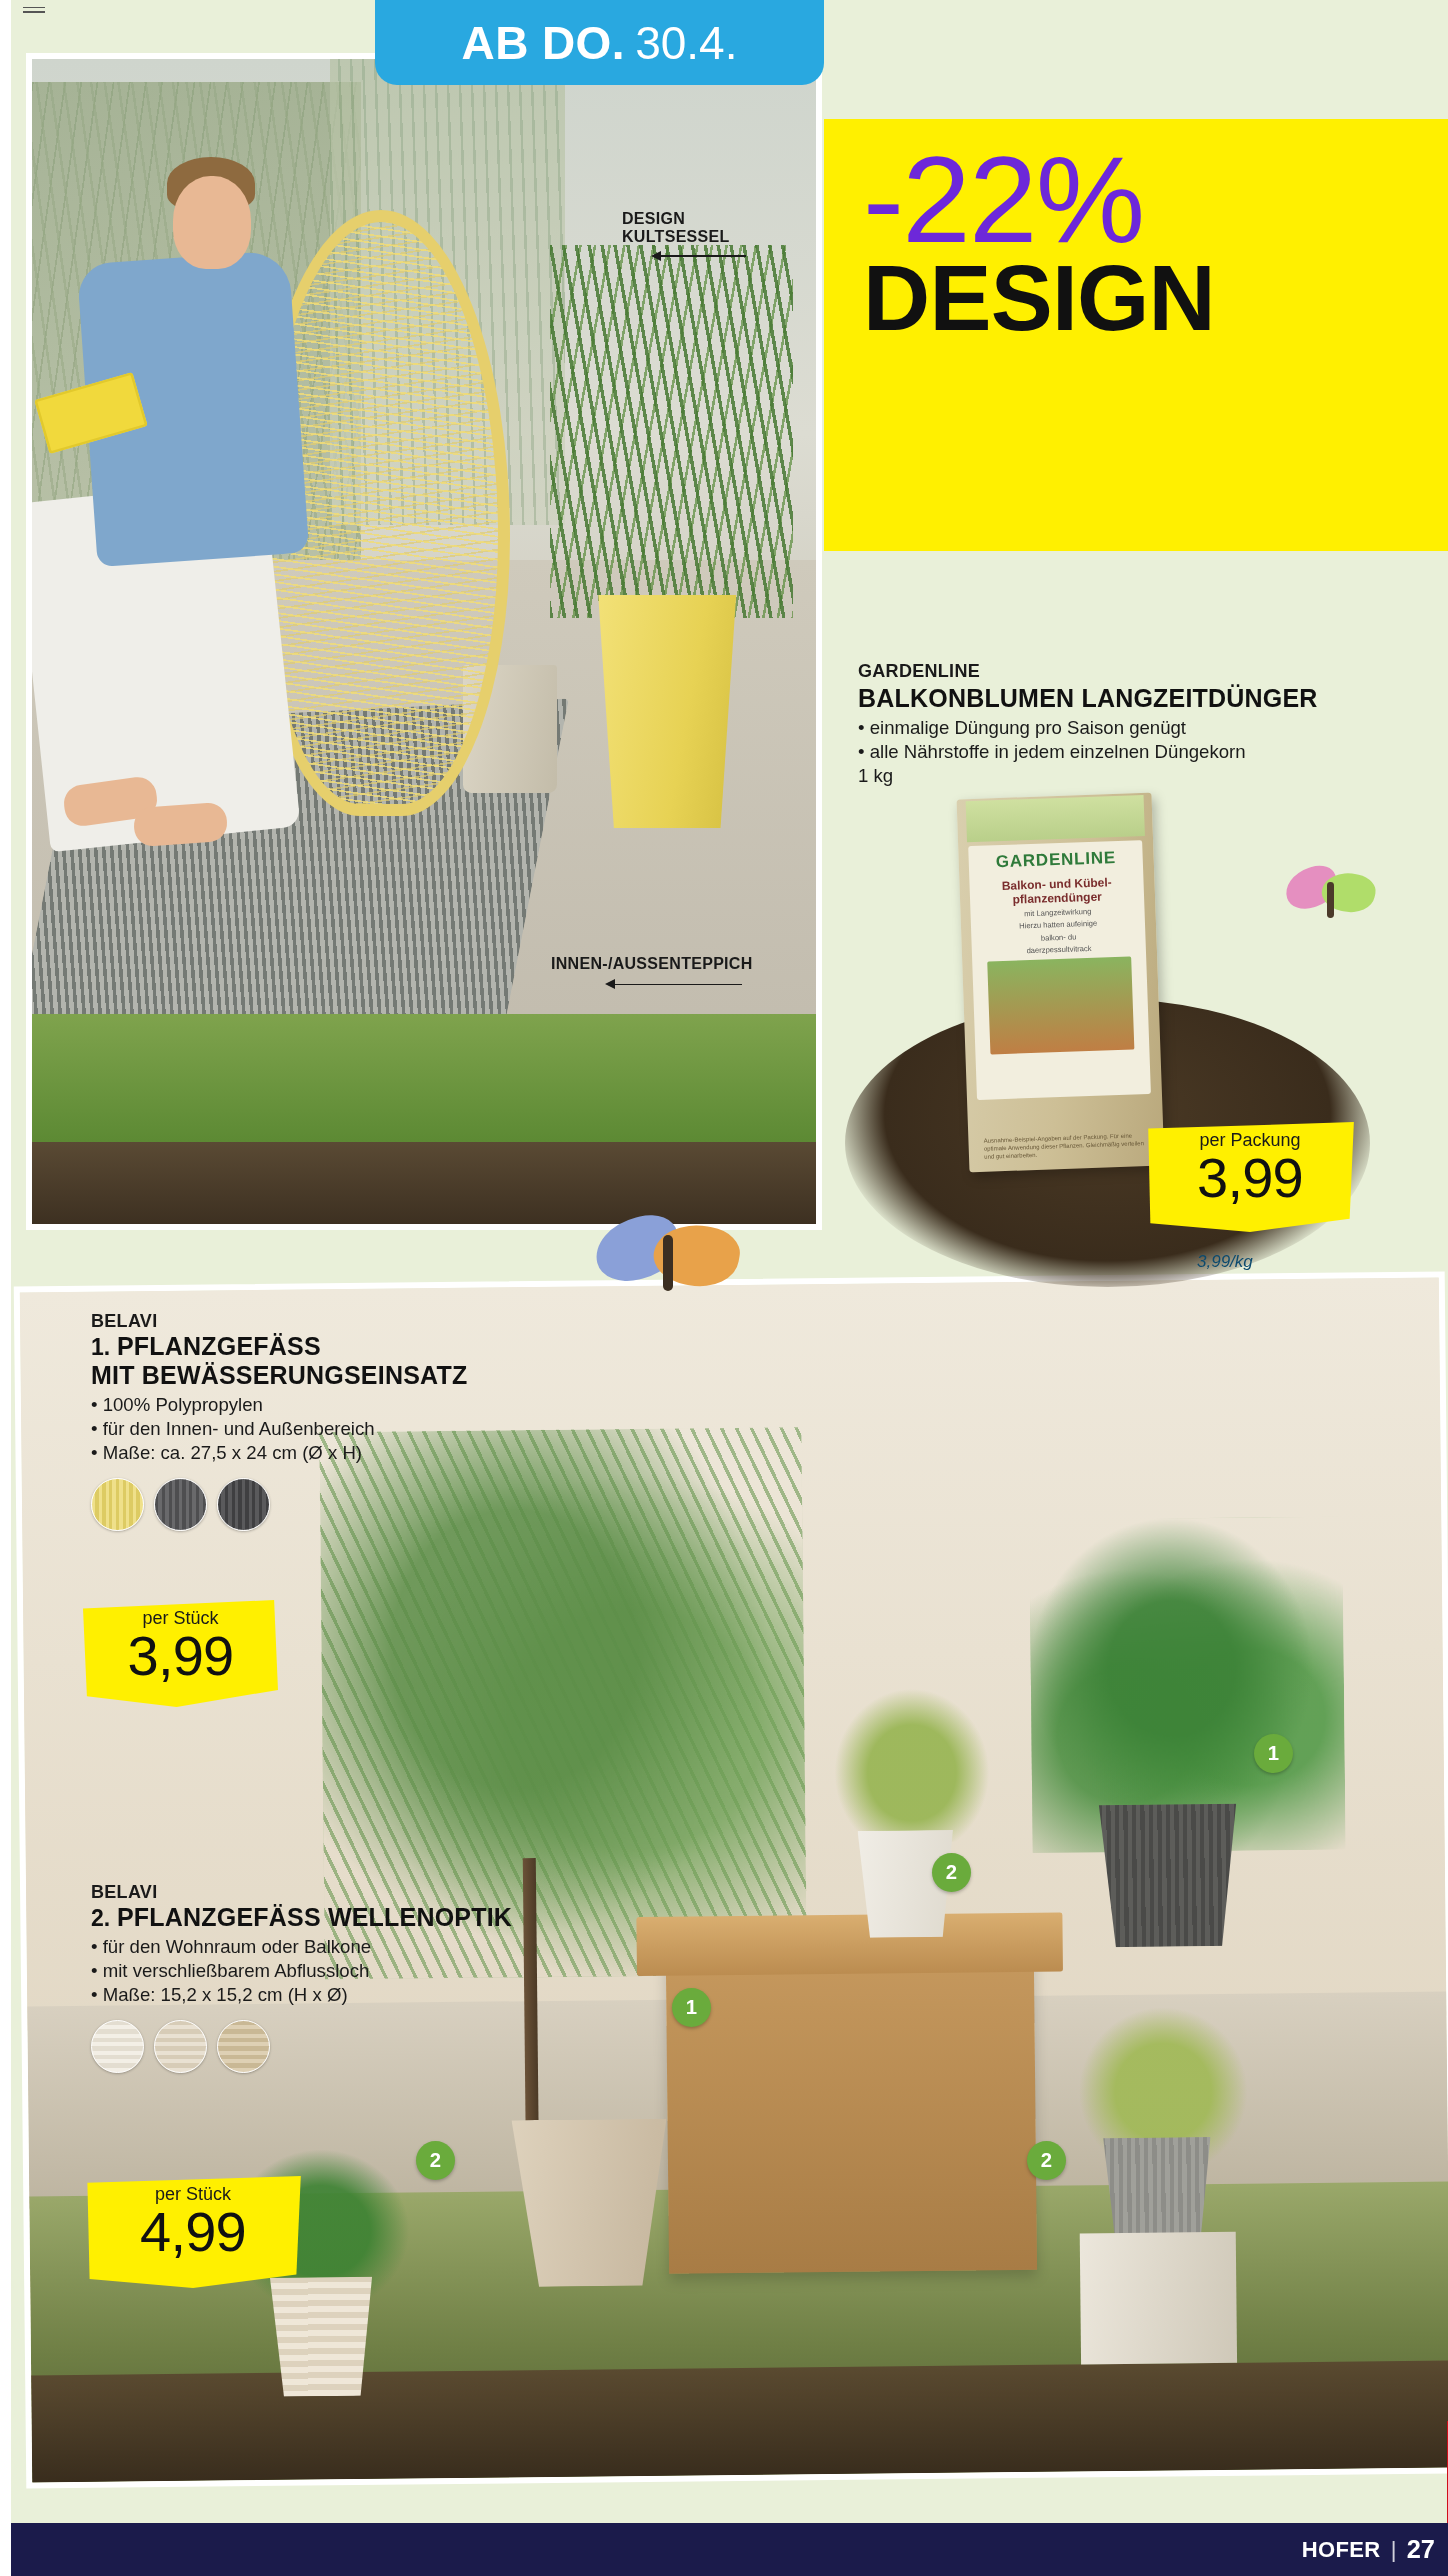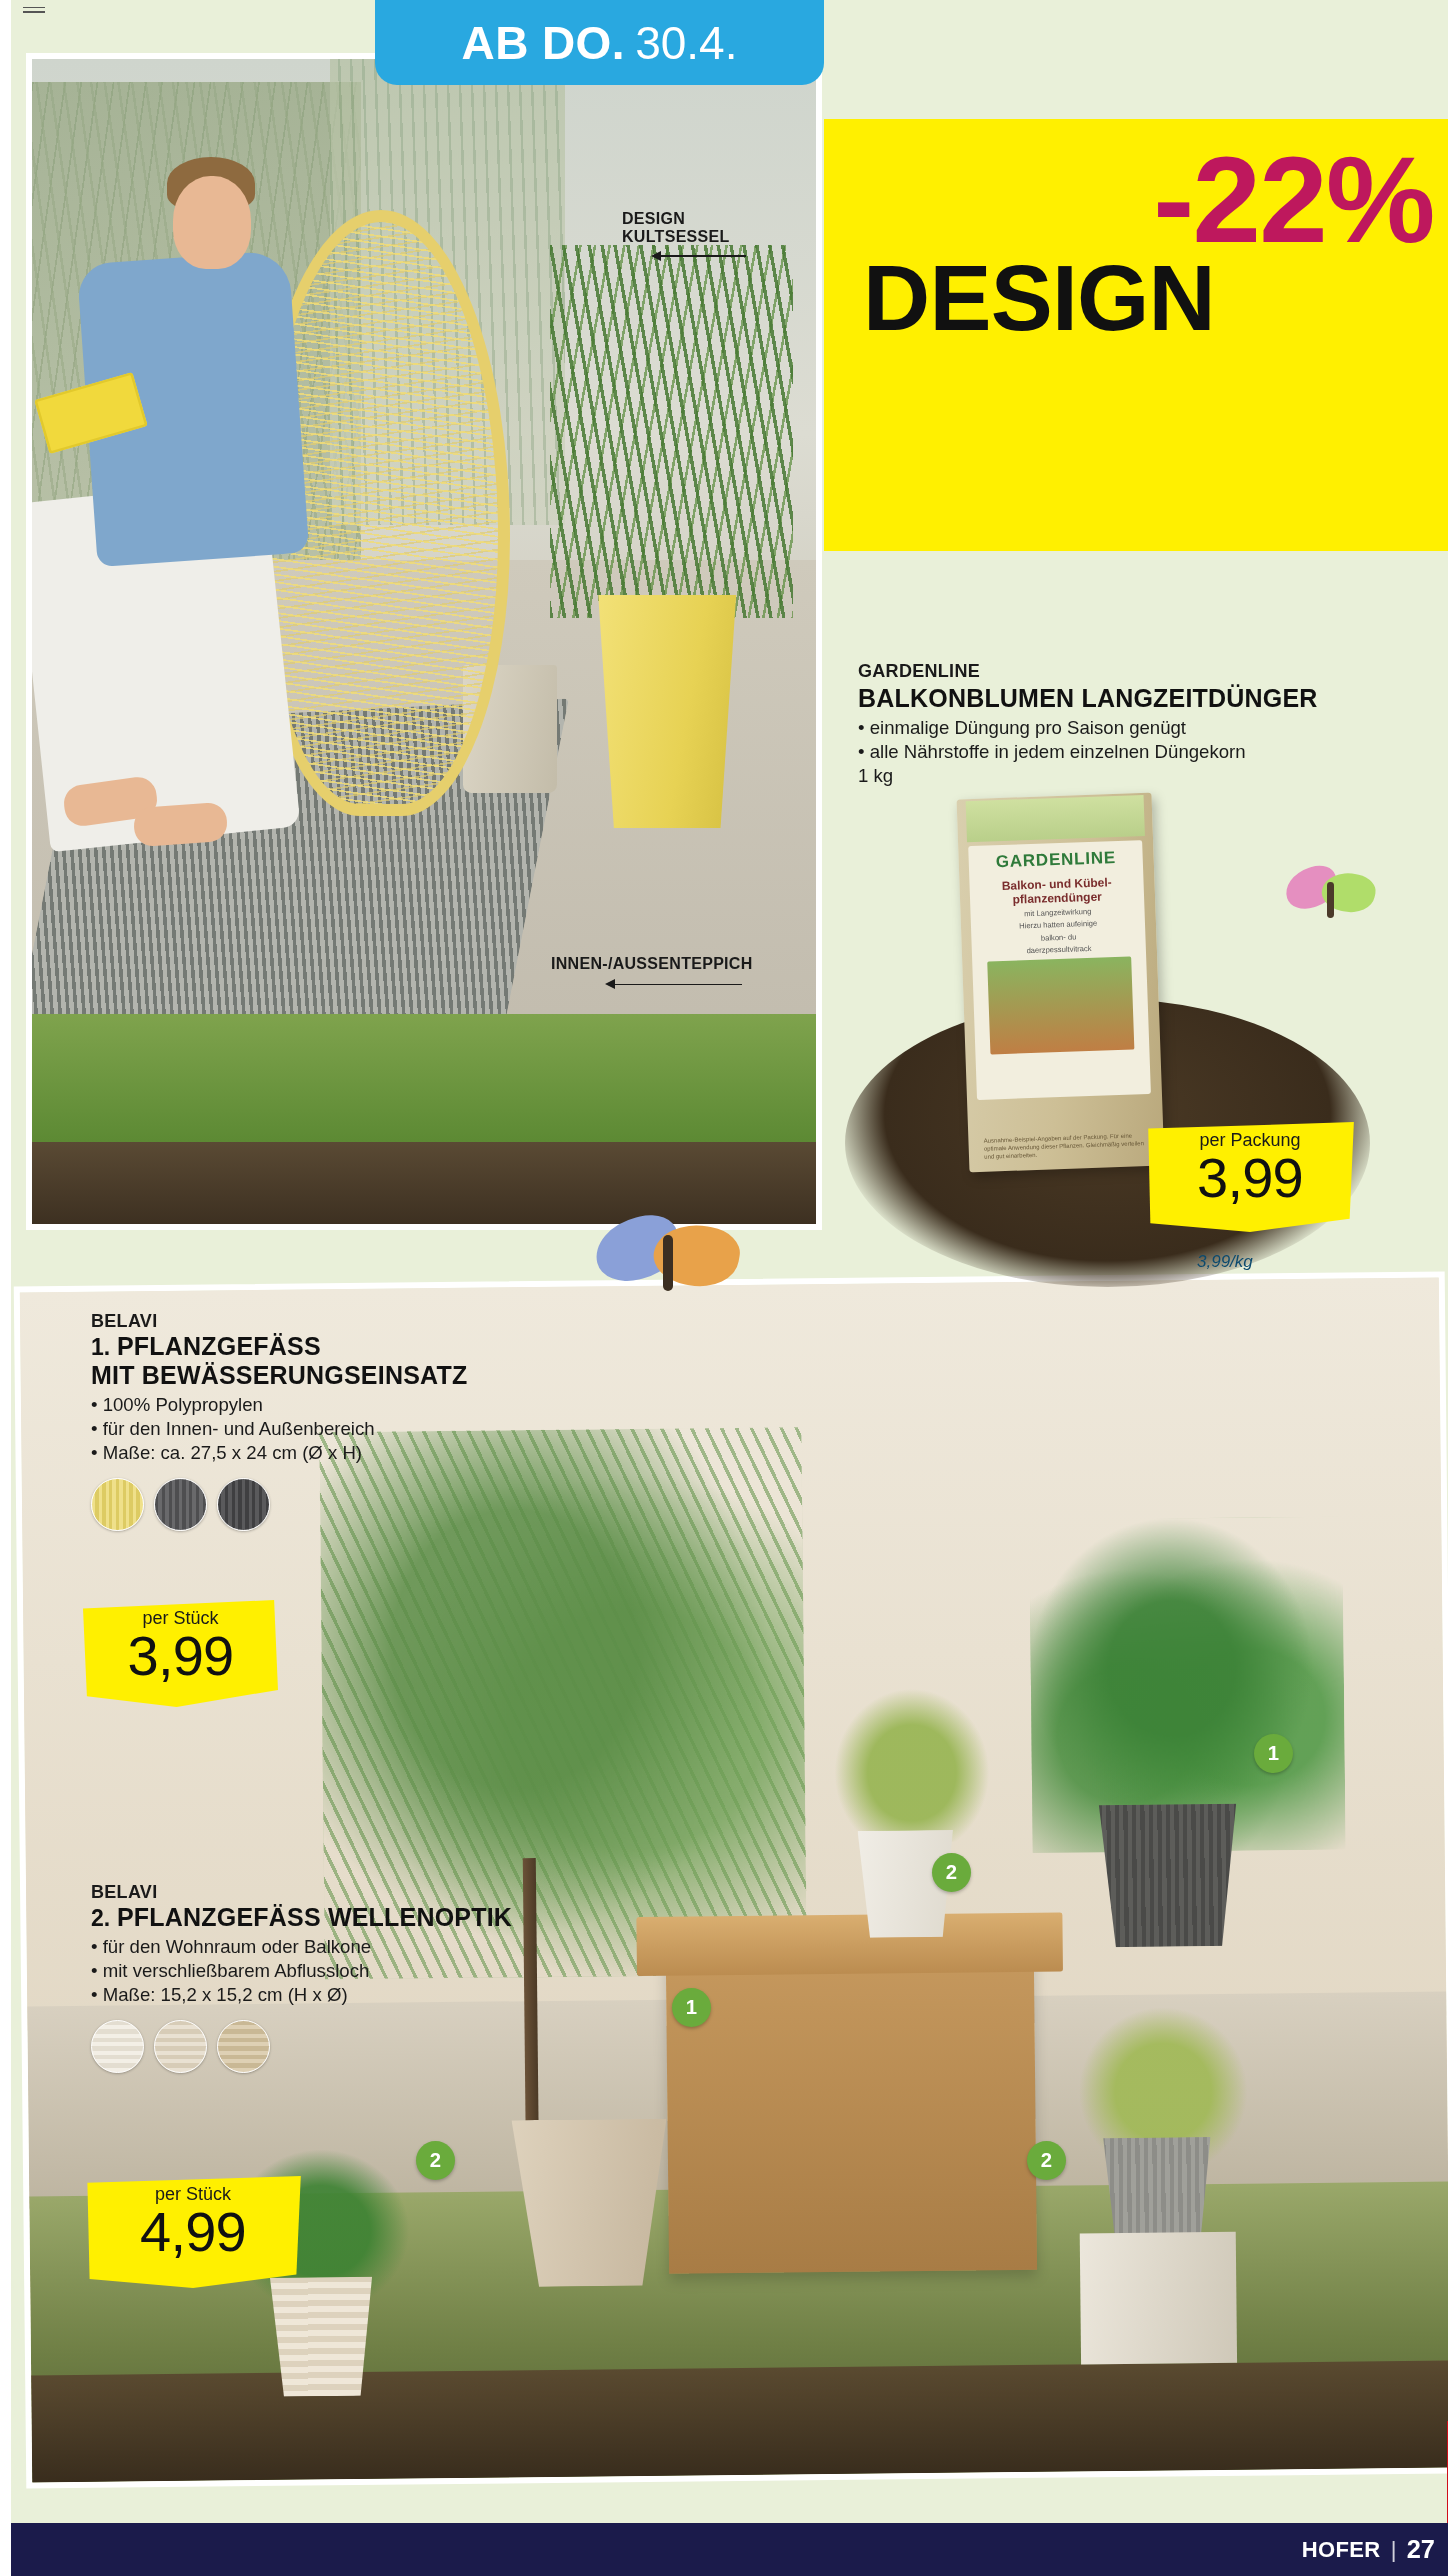--- a/index.html
+++ b/index.html
@@ -185,22 +185,22 @@
     height: 432px;
     background: #fff000;
     z-index: 12;
     padding: 24px 25.4px 0 34px;
   }
   .discount-bis {
     font-size: 39px; font-weight: bold; text-align: center; letter-spacing: 0.8px;
     color: #111; margin-bottom: -5.1px;
   }
   .discount-main {
-    font-size: 123px; font-weight: bold; line-height: 0.92; color: #be185d;
-    letter-spacing: -1.7px; text-align: right; padding-left: 5.1px;
+    font-size: 123px; font-weight: normal; line-height: 0.92; color: #6d28d9;
+    letter-spacing: -1.7px; text-align: left; padding-left: 5.1px;
   }
   .discount-sparen {
     font-size: 93px; font-weight: bold; line-height: 0.92; color: #111;
     letter-spacing: -0.8px; text-align: left; padding-left: 5.1px;
   }
 
   
   .fert-text {
     position: absolute; left: 847px; top: 661px; width: 559px; z-index: 14;
   }

